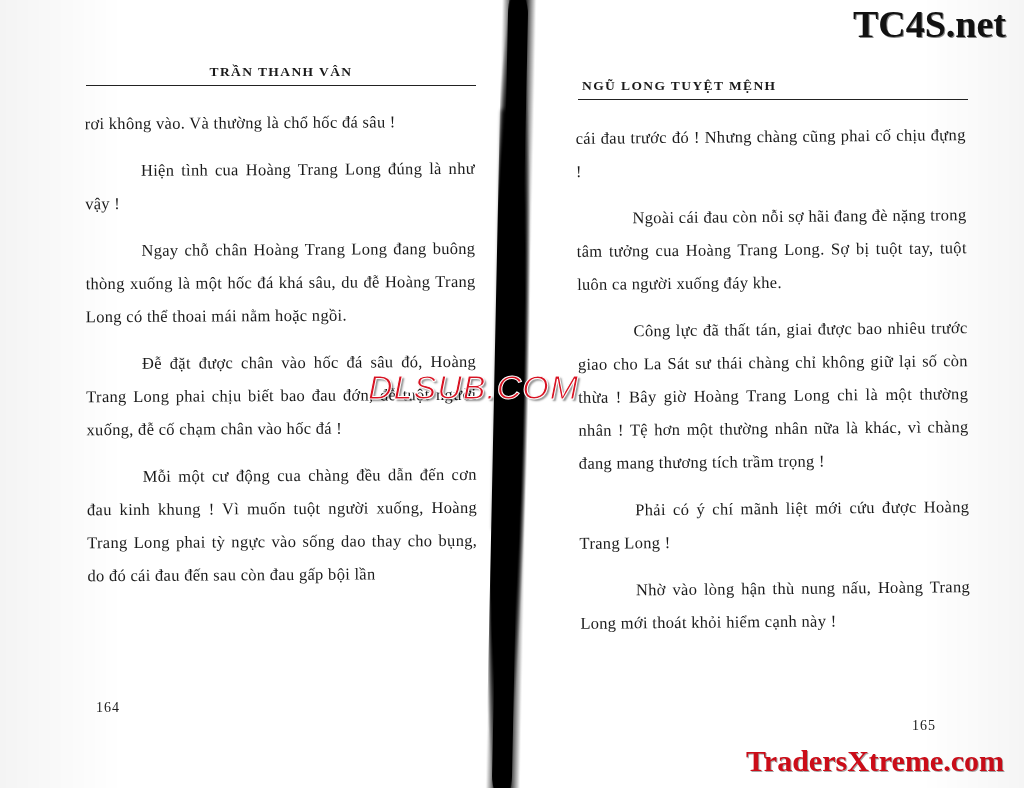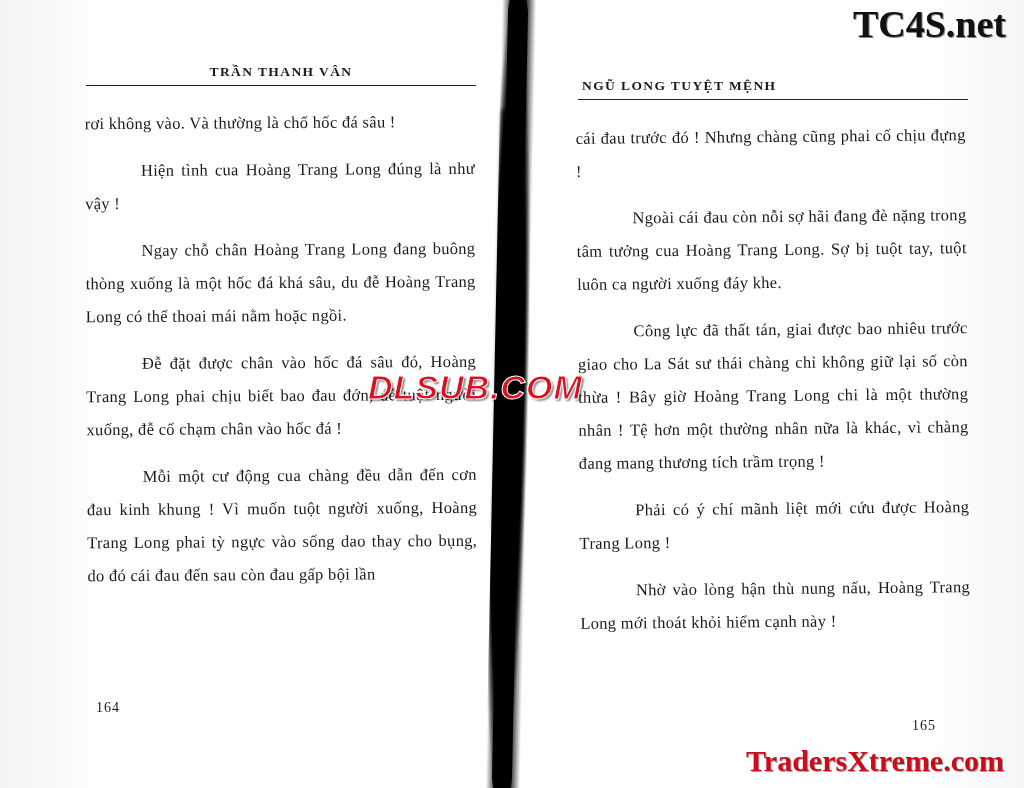--- a/index.html
+++ b/index.html
@@ -26,21 +26,21 @@
     font-size: 38px;
     color: #111;
     letter-spacing: 0px;
     text-shadow: 1px 1px 0 #888;
   }
   .wm-dlsub {
     position: absolute;
     left: 368px;
     top: 368px;
     font-family: "Liberation Sans", sans-serif;
-    font-weight: bold;
+    font-weight: normal;
     font-style: italic;
     font-size: 34px;
     color: #d81222;
     letter-spacing: 1px;
     -webkit-text-stroke: 1px #ffffff;
     text-shadow: 2px 2px 2px rgba(0,0,0,0.45);
     z-index: 8;
   }
   .wm-traders {
     position: absolute;

